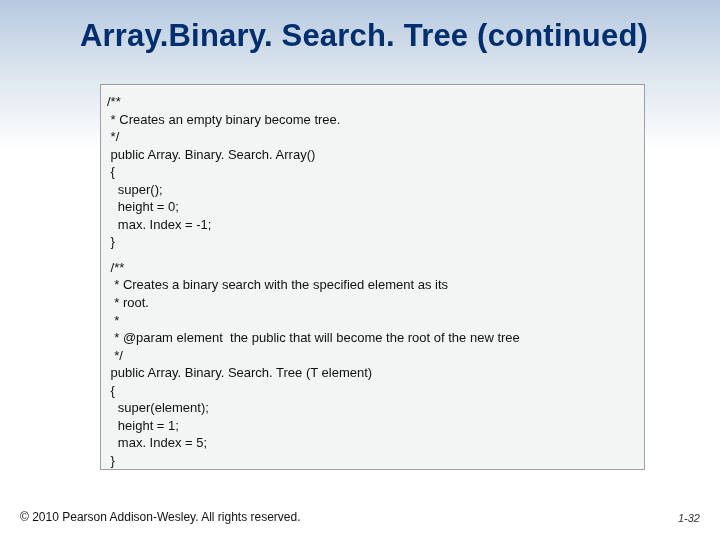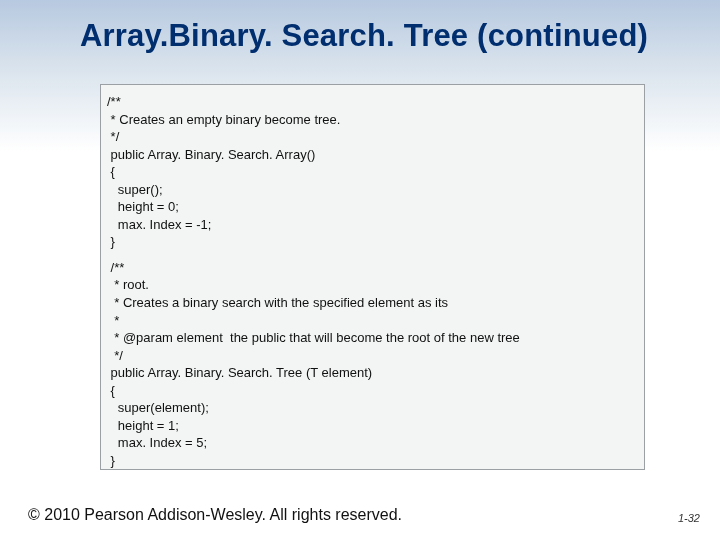--- a/index.html
+++ b/index.html
@@ -47,23 +47,22 @@
     line-height: 1.35;
     white-space: pre;
   }
   .blank {
     height: 8px;
   }
   .copyright {
     position: absolute;
     bottom: 16px;
     left: 20px;
-    font-size: 16px;
+    font-size: 12px;
     color: #111;
-    margin-left: 8px;
   }
   .pagenum {
     position: absolute;
     bottom: 16px;
     right: 20px;
     font-size: 11px;
     color: #333;
     font-style: italic;
   }
 </style>
@@ -79,22 +78,22 @@
     <div class="code-line"> * Creates an empty binary become tree.</div>
     <div class="code-line"> */</div>
     <div class="code-line"> public Array. Binary. Search. Array() </div>
     <div class="code-line"> {</div>
     <div class="code-line">   super();</div>
     <div class="code-line">   height = 0;</div>
     <div class="code-line">   max. Index = -1;</div>
     <div class="code-line"> }</div>
     <div class="blank"></div>
     <div class="code-line"> /**</div>
+    <div class="code-line">  * Creates a binary search with the specified element as its</div>
     <div class="code-line">  * root.</div>
-    <div class="code-line">  * Creates a binary search with the specified element as its</div>
     <div class="code-line">  *</div>
     <div class="code-line">  * @param element  the public that will become the root of the new tree</div>
     <div class="code-line">  */</div>
     <div class="code-line"> public Array. Binary. Search. Tree (T element) </div>
     <div class="code-line"> {</div>
     <div class="code-line">   super(element);</div>
     <div class="code-line">   height = 1;</div>
     <div class="code-line">   max. Index = 5;</div>
     <div class="code-line"> }</div>
   </div>

